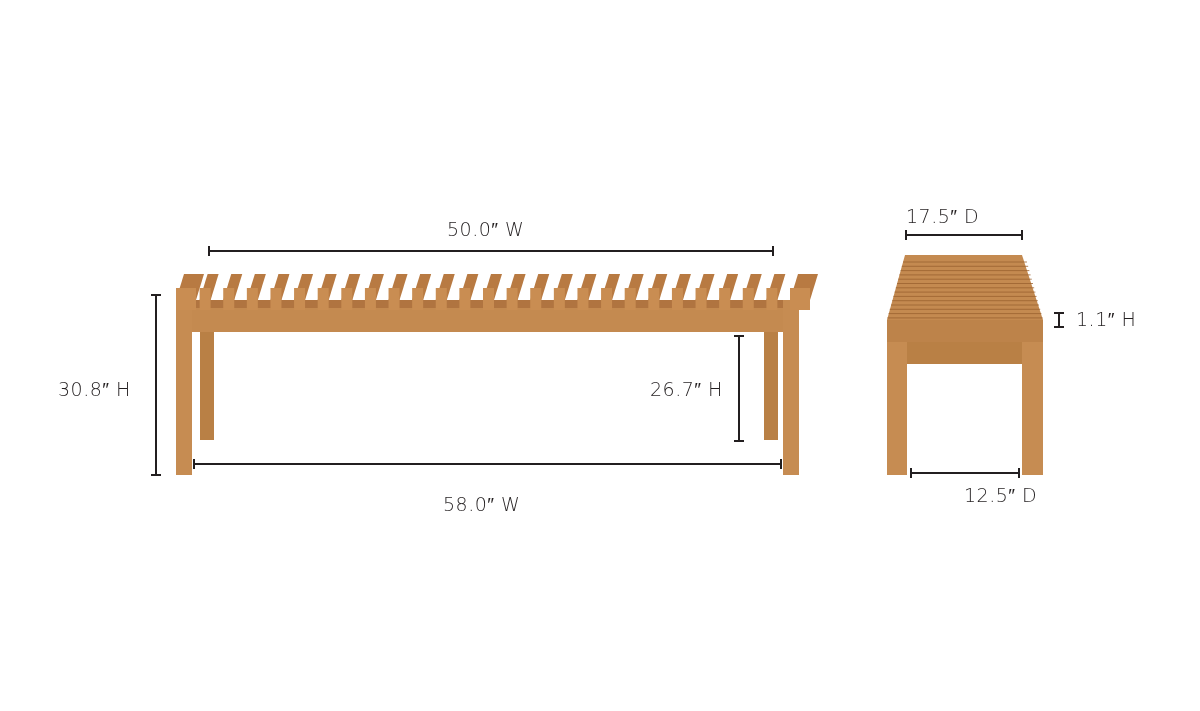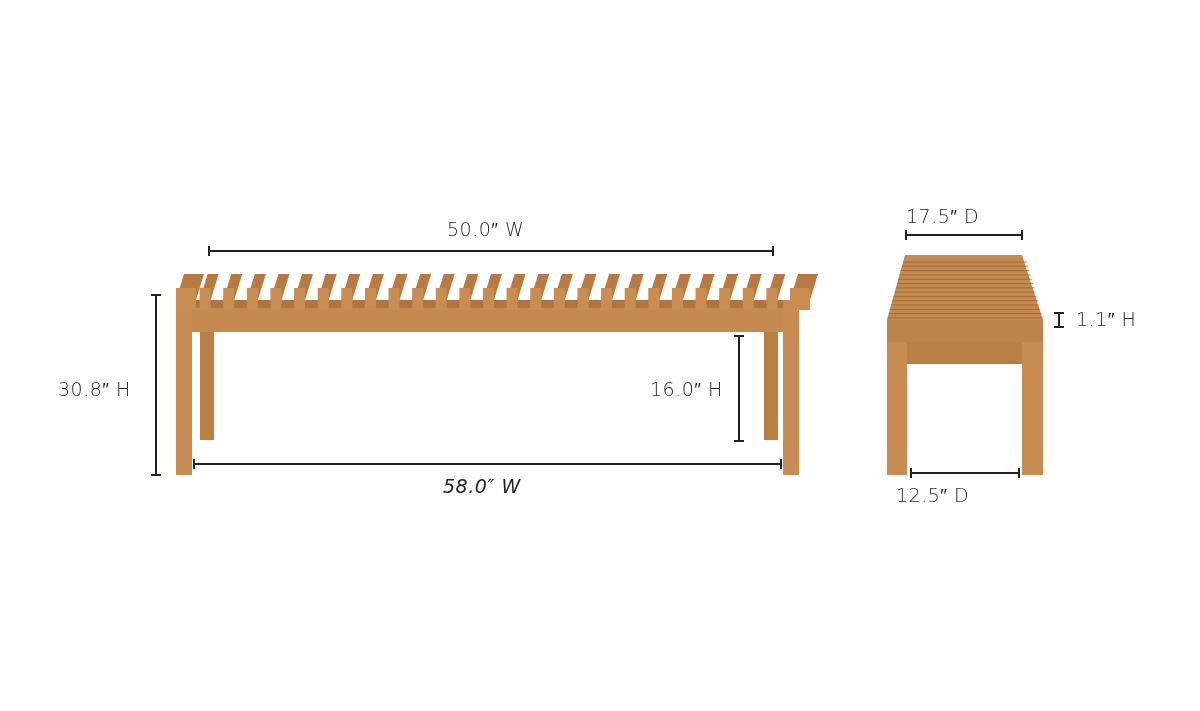--- a/index.html
+++ b/index.html
@@ -112,25 +112,25 @@
   </g>
 </svg>
 
 <div class="hline" style="left:208px;top:250px;width:566px;"></div>
 <div class="label" style="left:447px;top:220px;">50.0″ W</div>
 
 <div class="vline" style="left:155px;top:294px;height:182px;"></div>
 <div class="label" style="left:58px;top:380px;">30.8″ H</div>
 
 <div class="vline" style="left:738px;top:335px;height:107px;"></div>
-<div class="label" style="left:650px;top:380px;">16.0″ H</div>
+<div class="label" style="left:650px;top:380px;">26.7″ H</div>
 
 <div class="hline" style="left:193px;top:463px;width:589px;"></div>
-<div class="label" style="left:443px;top:477px;font-style:italic;">58.0″ W</div>
+<div class="label" style="left:443px;top:495px;">58.0″ W</div>
 
 <div class="hline" style="left:905px;top:234px;width:118px;"></div>
 <div class="label" style="left:906px;top:207px;">17.5″ D</div>
 
 <div class="vline" style="left:1058px;top:312px;height:16px;"></div>
 <div class="label" style="left:1076px;top:310px;">1.1″ H</div>
 
 <div class="hline" style="left:910px;top:472px;width:110px;"></div>
-<div class="label" style="left:896px;top:486px;">12.5″ D</div>
+<div class="label" style="left:964px;top:486px;">12.5″ D</div>
 
 </body></html>

